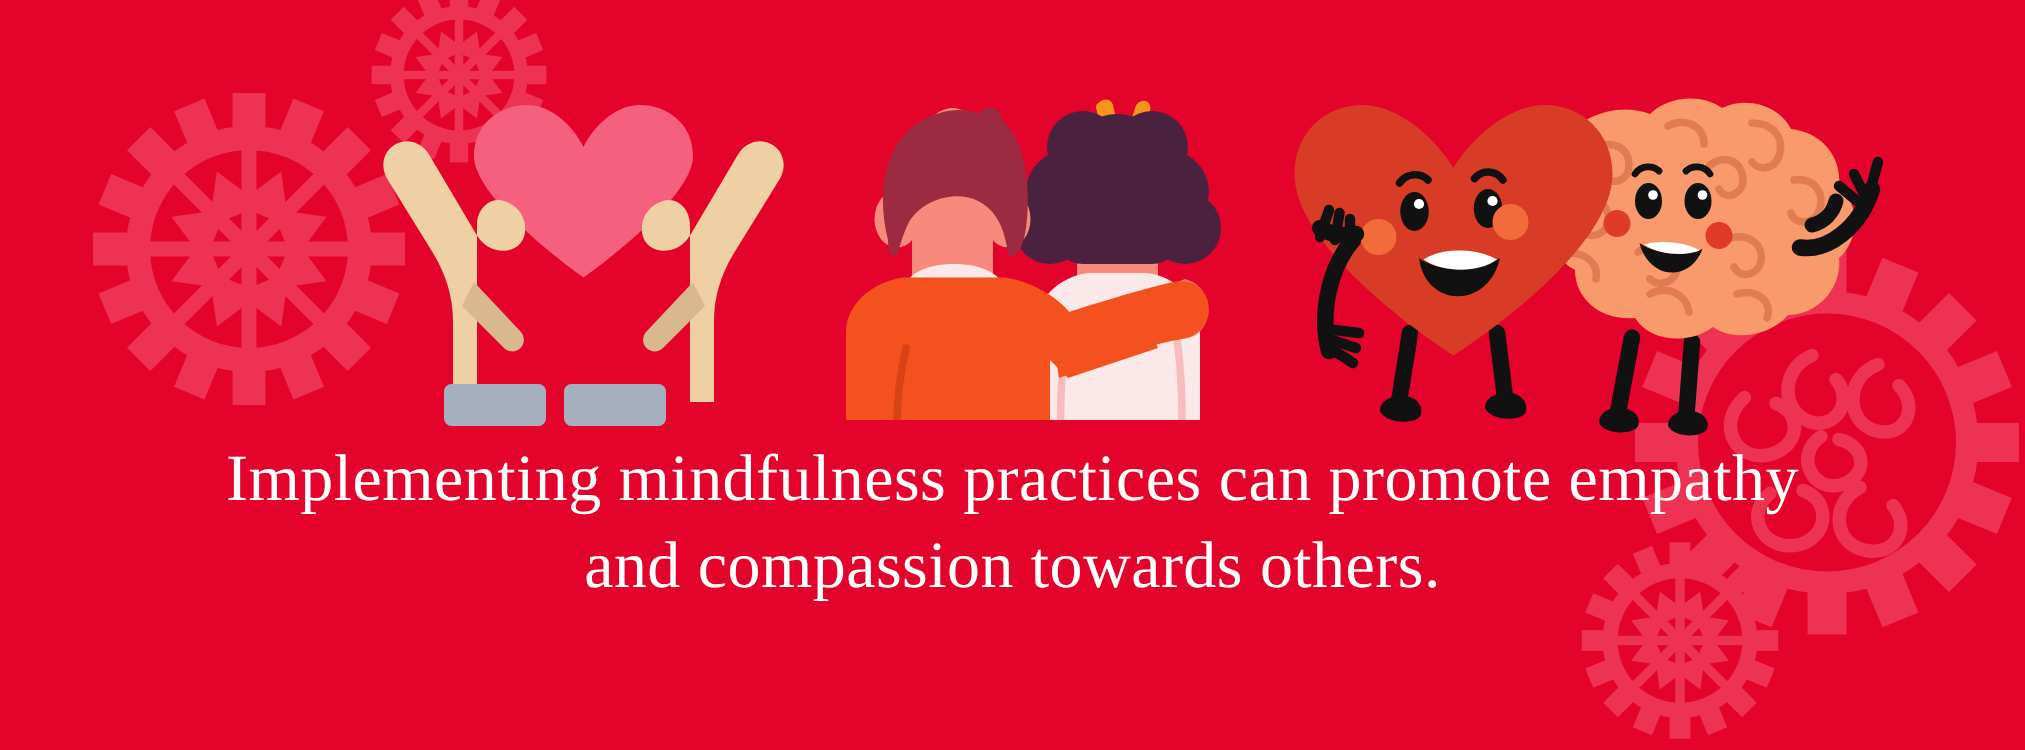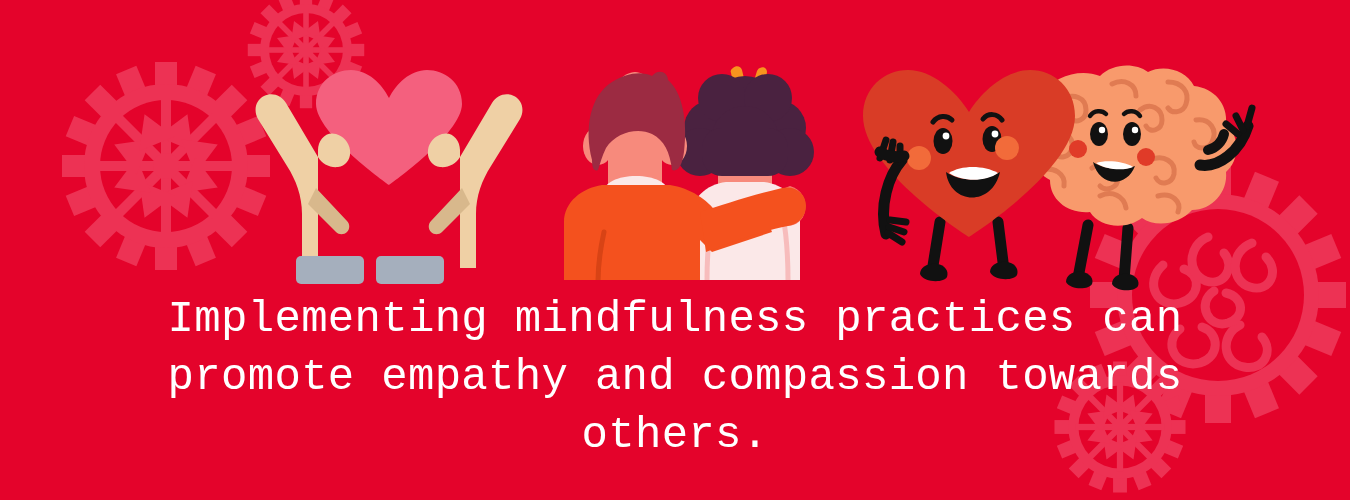--- a/index.html
+++ b/index.html
@@ -28,21 +28,21 @@
     z-index: 3;
     left: 0;
     top: 290px;
     width: 1350px;
     text-align: center;
     padding: 0 40px;
     box-sizing: border-box;
   }
   #caption {
     color: #FFFFFF;
-    font-family: Liberation Mono, monospace;
+    font-family: Liberation Serif, serif;
     font-size: 44px;
     font-weight: 300;
     line-height: 1.32;
     letter-spacing: 0.3px;
     max-width: 1060px;
     margin: 0 auto;
   }
 </style>
 </head>
 <body>

